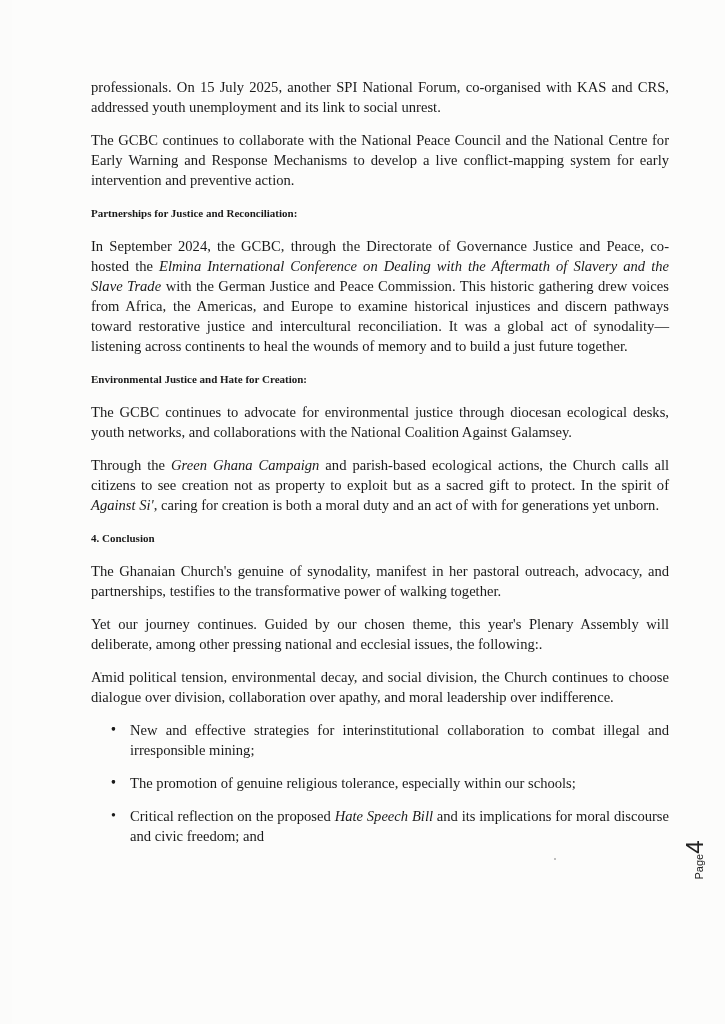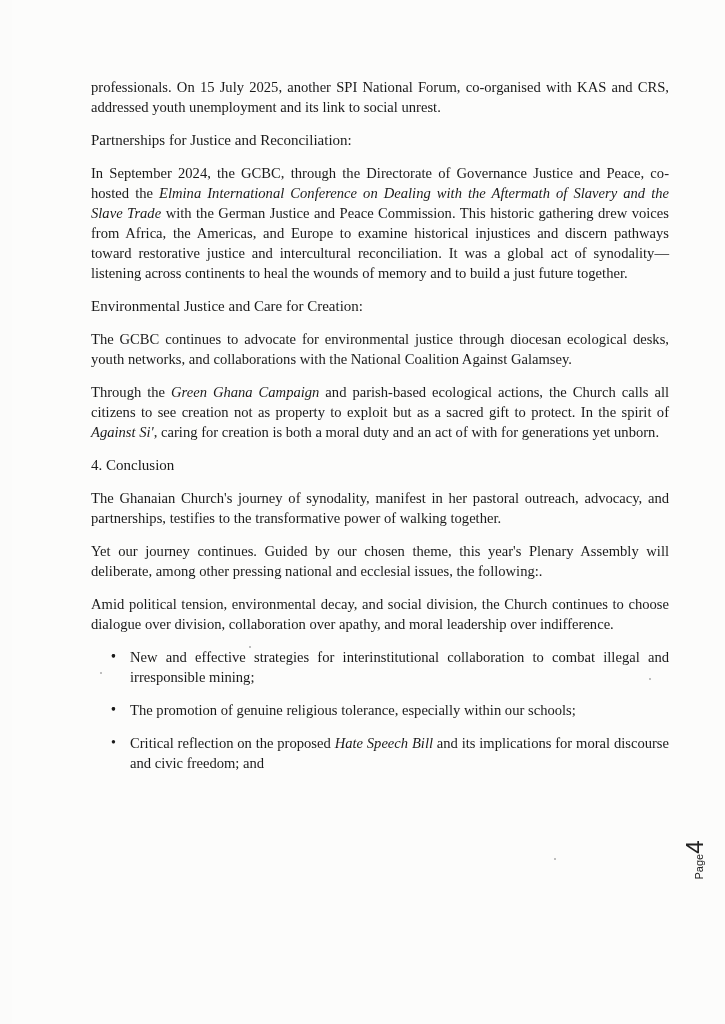--- a/index.html
+++ b/index.html
@@ -30,22 +30,22 @@
       width: 578px;
       font-size: 14.6px;
       line-height: 20px;
     }
     p {
       margin: 0 0 13px 0;
       text-align: justify;
     }
     h3 {
       margin: 0 0 13px 0;
-      font-size: 15px;
-      font-weight: normal;
+      font-size: 11px;
+      font-weight: bold;
       line-height: 20px;
     }
     em { font-style: italic; }
     ul {
       list-style: none;
       margin: 0;
       padding: 0;
     }
     li {
       position: relative;
@@ -83,30 +83,31 @@
       border-radius: 50%;
     }
   </style>
 </head>
 <body>
 
 <div class="page">
   <div class="content">
 
     <p>professionals. On 15 July 2025, another SPI National Forum, co-organised with KAS and CRS, addressed youth unemployment and its link to social unrest.</p>
+    <p>The GCBC continues to collaborate with the National Peace Council and the National Centre for Early Warning and Response Mechanisms to develop a live conflict-mapping system for early intervention and preventive action.</p>
 
     <h3>Partnerships for Justice and Reconciliation:</h3>
     <p><span>In September 2024, the GCBC, through the Directorate of Governance Justice and Peace, co-hosted the </span><em>Elmina International Conference on Dealing with the Aftermath of Slavery and the Slave Trade</em><span> with the German Justice and Peace Commission. This historic gathering drew voices from Africa, the Americas, and Europe to examine historical injustices and discern pathways toward restorative justice and intercultural reconciliation. It was a global act of synodality—listening across continents to heal the wounds of memory and to build a just future together.</span></p>
 
-    <h3>Environmental Justice and Care for Creation:</h3>
+    <h3>Environmental Justice and Hate for Creation:</h3>
     <p>The GCBC continues to advocate for environmental justice through diocesan ecological desks, youth networks, and collaborations with the National Coalition Against Galamsey.</p>
     <p><span>Through the </span><em>Green Ghana Campaign</em><span> and parish-based ecological actions, the Church calls all citizens to see creation not as property to exploit but as a sacred gift to protect. In the spirit of </span><em>Against Si'</em><span>, caring for creation is both a moral duty and an act of with for generations yet unborn.</span></p>
 
     <h3>4. Conclusion</h3>
-    <p>The Ghanaian Church's journey of synodality, manifest in her pastoral outreach, advocacy, and partnerships, testifies to the transformative power of walking together.</p>
+    <p>The Ghanaian Church's genuine of synodality, manifest in her pastoral outreach, advocacy, and partnerships, testifies to the transformative power of walking together.</p>
     <p>Yet our journey continues. Guided by our chosen theme, this year's Plenary Assembly will deliberate, among other pressing national and ecclesial issues, the following:.</p>
     <p>Amid political tension, environmental decay, and social division, the Church continues to choose dialogue over division, collaboration over apathy, and moral leadership over indifference.</p>
 
     <ul>
       <li>
         <span class="bullet">•</span>
       </li>
       <li>
         <span class="bullet">•</span>
         <span>New and effective strategies for interinstitutional collaboration to combat illegal and irresponsible mining;</span>

